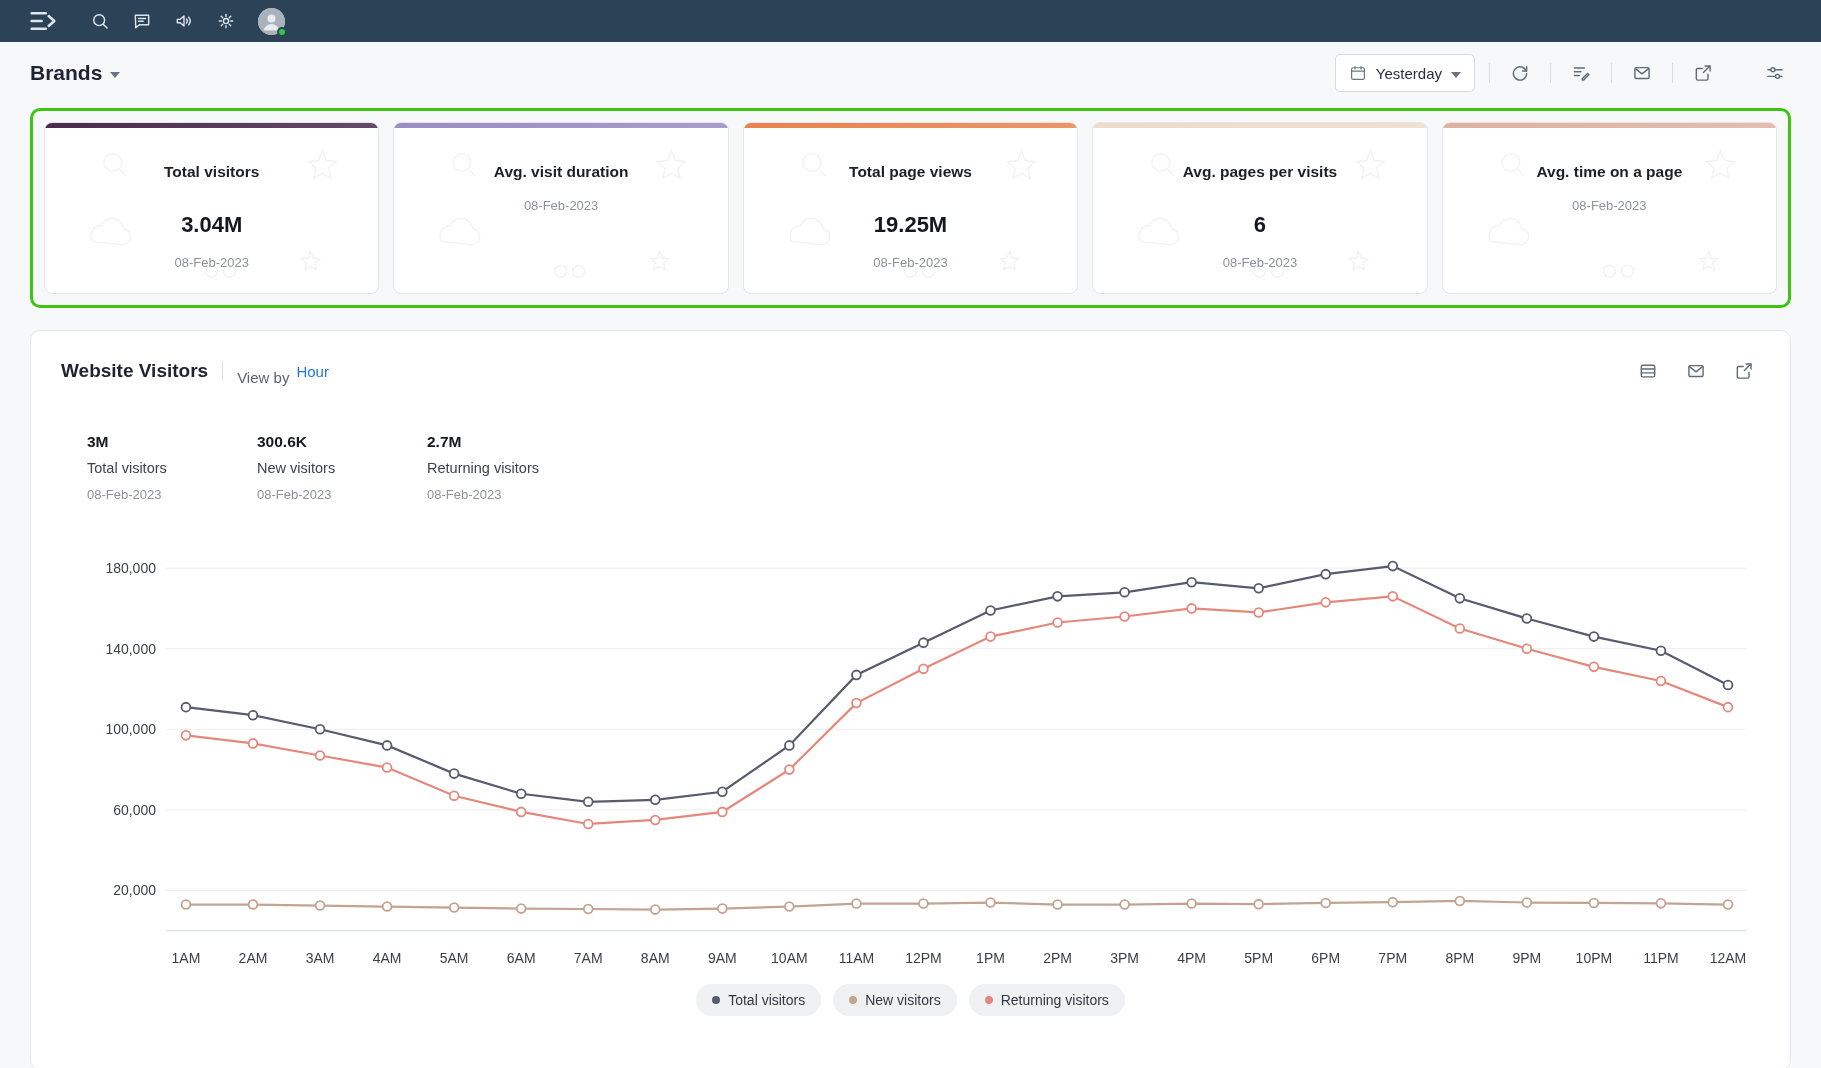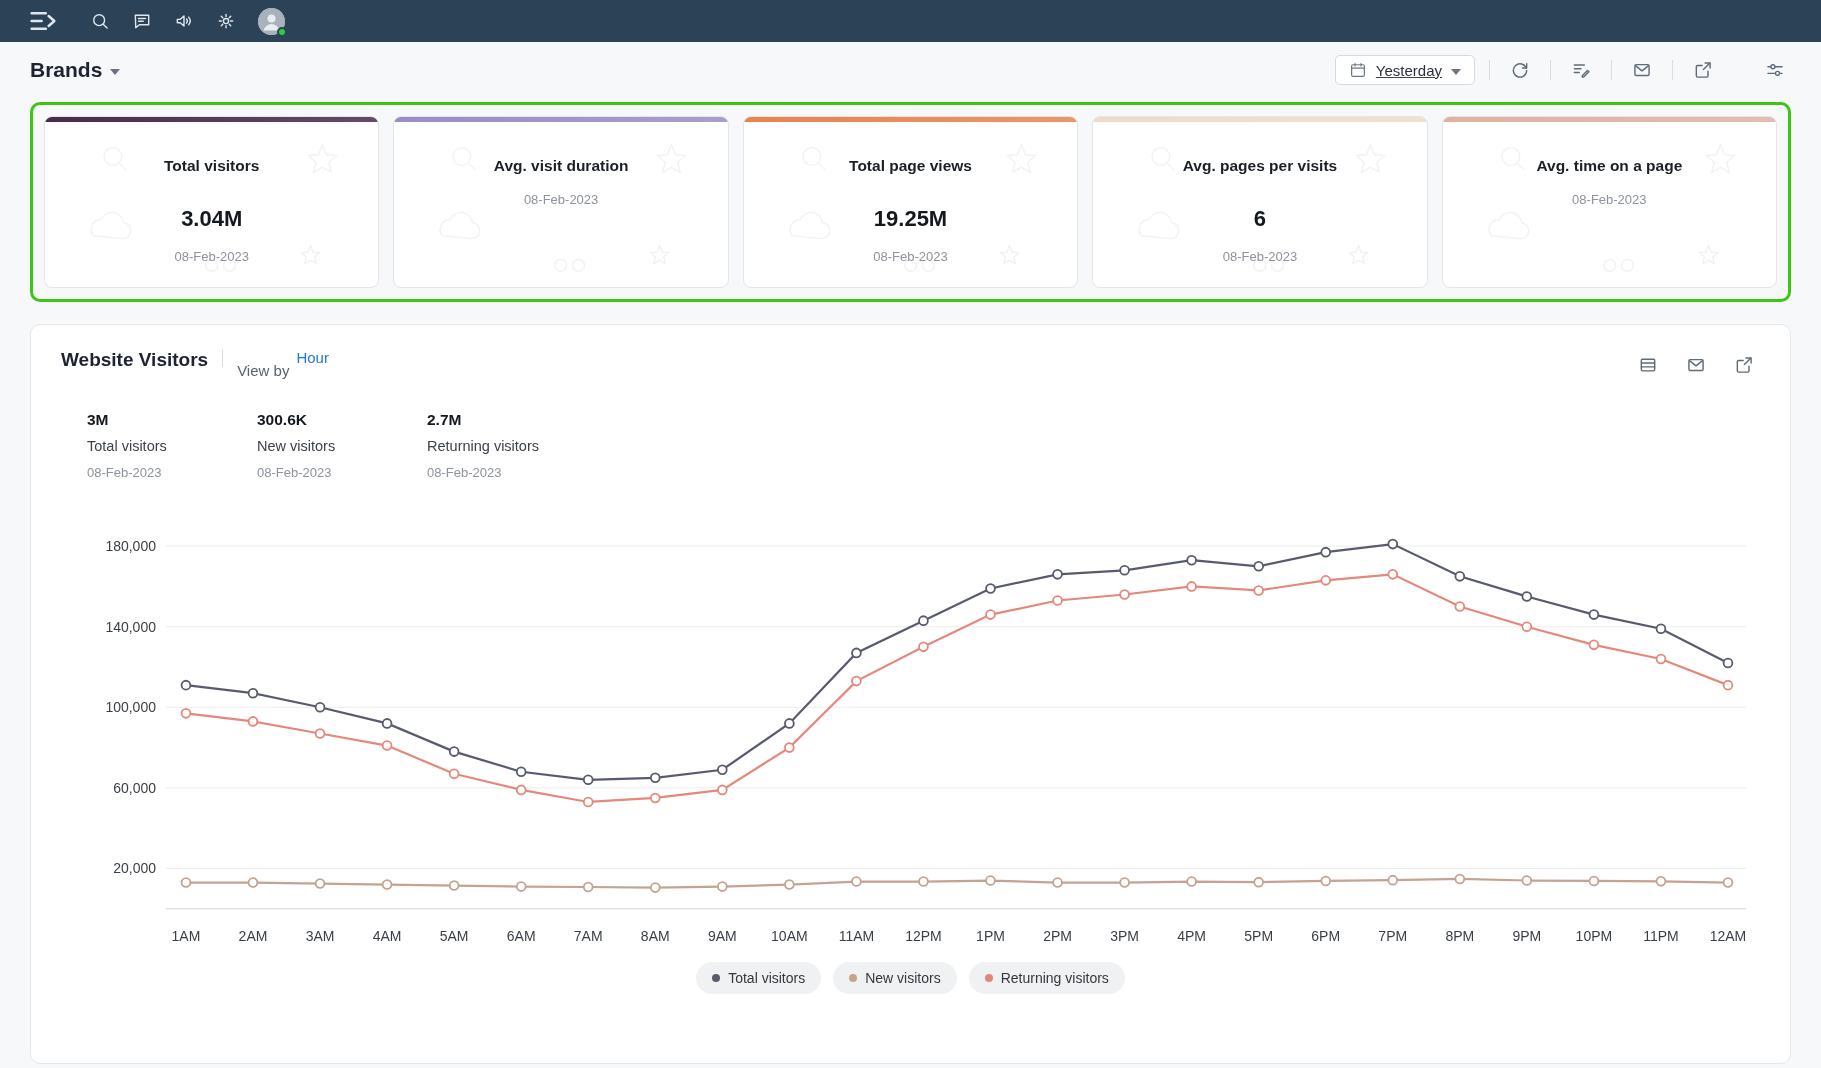--- a/index.html
+++ b/index.html
@@ -27,22 +27,22 @@
     border-radius:50%; background:#2ecc40; border:2px solid #2c4257; }
 
   
   .page-wrap { padding:0 30px; }
   .page-header { margin-top:12px; display:flex; align-items:center; justify-content:space-between; }
   .title-wrap { display:flex; align-items:center; gap:8px; cursor:pointer; }
   .page-title { font-size:21px; font-weight:bold; color:#1d2330; }
   .caret { width:0; height:0; border-left:5px solid transparent; border-right:5px solid transparent;
     border-top:6px solid #6b7380; margin-top:3px; }
   .header-actions { display:flex; align-items:center; gap:14px; }
-  .date-picker { height:30px; background:#fff; border:1px solid #d6dade; border-radius:5px;
-    display:flex; align-items:center; gap:9px; padding:12px 13px; cursor:pointer; color:#3b4450;text-decoration:underline; }
+  .date-picker { height:38px; background:#fff; border:1px solid #d6dade; border-radius:5px;
+    display:flex; align-items:center; gap:9px; padding:12px 13px; cursor:pointer; color:#3b4450; }
   .date-picker .dp-label { font-size:15px; color:#2a313c; }
   .date-picker svg { width:18px; height:18px; color:#6b7580; }
   .vdiv { width:1px; height:20px; background:#d9dde2; }
   .icon-btn { background:none; border:none; color:#5f6b76; width:32px; height:32px;
     display:flex; align-items:center; justify-content:center; cursor:pointer; }
   .icon-btn svg { width:20px; height:20px; }
   .sliders-btn { margin-left:26px; }
 
   
   .cards-outer { margin-top:16px; border:3px solid #3ec514; border-radius:10px; padding:11px;
@@ -51,28 +51,28 @@
     height:172px; position:relative; overflow:hidden; text-align:center; }
   .stat-accent { position:absolute; top:0; left:0; right:0; height:5px; }
   .stat-label { margin-top:40px; font-size:15.5px; font-weight:bold; color:#1b2027; position:relative; }
   .stat-value { margin-top:31px; font-size:22px; font-weight:bold; color:#14181f; position:relative; }
   .stat-date { margin-top:17px; font-size:13px; color:#8d929b; position:relative; }
   .doodles { position:absolute; inset:0; color:#5a5f66; opacity:.08; pointer-events:none; }
 
   
   .panel { margin-top:22px; background:#fff; border:1px solid #e5e7ea; border-radius:10px;
     padding:24px 30px 28px; height:740px; }
-  .panel-header { display:flex; align-items:flex-start; }
+  .panel-header { display:flex; align-items:center; }
   .panel-title { font-size:19px; font-weight:bold; color:#1d2330; }
   .panel-pipe { width:1px; height:18px; background:#d9dde2; margin:0 14px; }
   .viewby-label { font-size:15px; color:#5a6270; margin-right:7px;margin-top:13px; }
   .viewby-value { font-size:15px; color:#2178d4; cursor:pointer; }
   .panel-icons { margin-left:auto; display:flex; align-items:center; gap:16px; color:#6d7781; }
 
-  .summaries { margin:30px 0 0 26px; display:flex; gap:60px; }
+  .summaries { margin:46px 0 0 26px; display:flex; gap:60px; }
   .summary { min-width:110px; }
   .summary-value { font-size:15.5px; font-weight:bold; color:#15191f; }
   .summary-label { margin-top:9px; font-size:14.5px; color:#3c424b; }
   .summary-date { margin-top:11px; font-size:13px; color:#8d929b; }
 
   .chart-wrap { margin-top:14px; }
   .chart-wrap svg { display:block; width:100%; height:auto; }
   .axis-text { font-size:14px; fill:#3a3f47; font-family:"Liberation Sans", sans-serif; }
   .grid-line { stroke:#ececec; stroke-width:1; }
   .axis-line { stroke:#d2d6da; stroke-width:1; }

